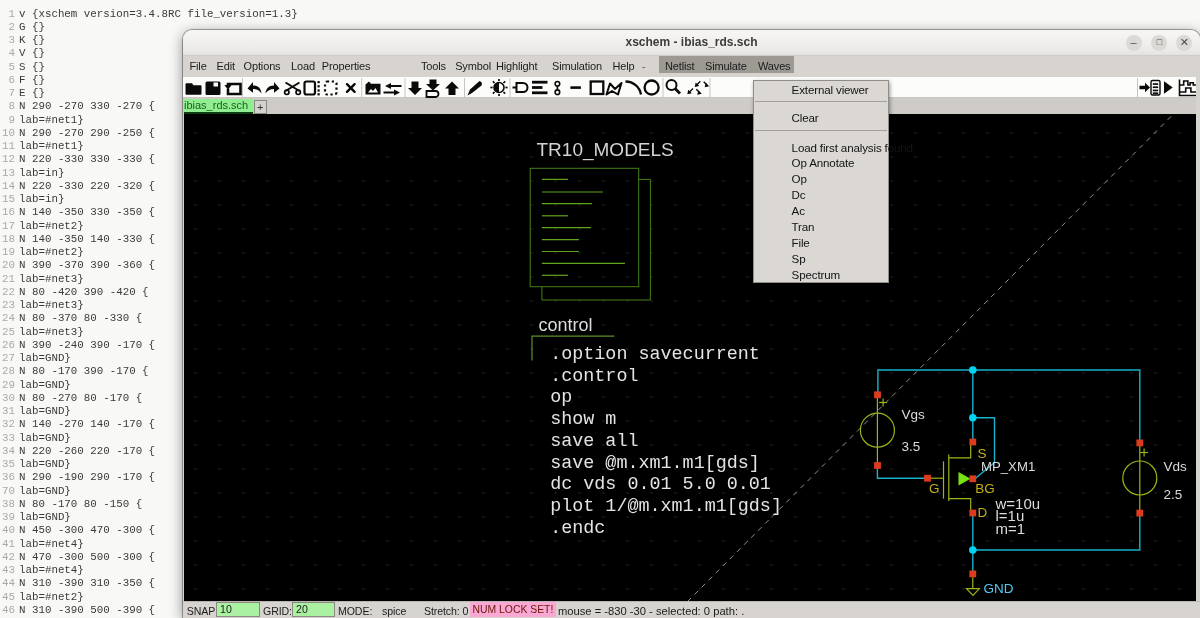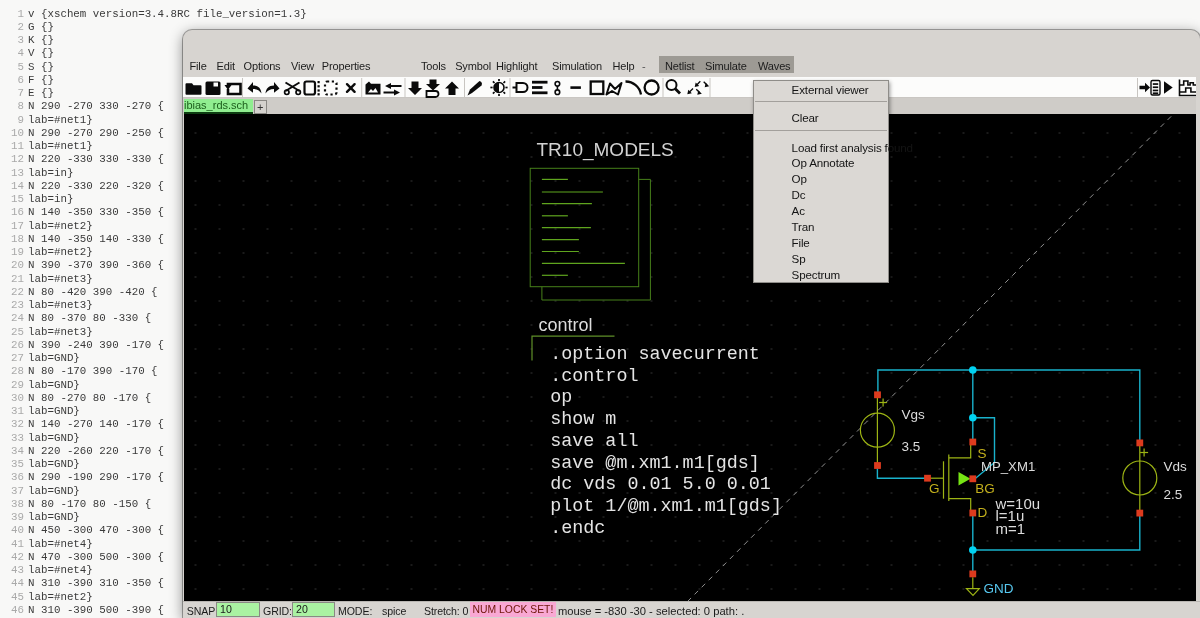--- a/index.html
+++ b/index.html
@@ -1,19 +1,19 @@
 <!DOCTYPE html>
 <html><head><meta charset="utf-8">
 <style>
 * { margin:0; padding:0; box-sizing:border-box; }
 html,body { width:1200px; height:618px; overflow:hidden; background:#f8f8f7;
   font-family:"Liberation Sans",sans-serif; }
 #editor { position:absolute; left:0; top:7.5px; width:1200px;
   font-family:"Liberation Mono",monospace; font-size:10.8px; color:#3a3a3a; }
-.el { height:13.25px; line-height:13.25px; white-space:pre;padding-left:9px; }
+.el { height:13.25px; line-height:13.25px; white-space:pre; }
 .ln { display:inline-block; width:15px; text-align:right; margin-right:4px; color:#a9a9a9; }
 #win { position:absolute; left:183px; top:30px; width:1017px; height:588px;
   border-radius:9px 9px 0 0; background:#d7d4d0;
   box-shadow:0 3px 14px rgba(0,0,0,0.45), 0 0 0 1px rgba(120,118,115,0.6); }
 #titlebar { position:absolute; left:0; top:0; width:100%; height:26px;
   border-radius:9px 9px 0 0;
   background:linear-gradient(#f7f6f5,#eceae8 80%,#e4e2df);
   border-bottom:1px solid #cfccc8; }
 #title { position:absolute; width:100%; text-align:center; top:5px; font-size:12px;
   font-weight:bold; color:#3c3c3c; }
@@ -75,37 +75,43 @@
 <div class="el"><span class="ln">27</span>lab=GND}</div>
 <div class="el"><span class="ln">28</span>N 80 -170 390 -170 {</div>
 <div class="el"><span class="ln">29</span>lab=GND}</div>
 <div class="el"><span class="ln">30</span>N 80 -270 80 -170 {</div>
 <div class="el"><span class="ln">31</span>lab=GND}</div>
 <div class="el"><span class="ln">32</span>N 140 -270 140 -170 {</div>
 <div class="el"><span class="ln">33</span>lab=GND}</div>
 <div class="el"><span class="ln">34</span>N 220 -260 220 -170 {</div>
 <div class="el"><span class="ln">35</span>lab=GND}</div>
 <div class="el"><span class="ln">36</span>N 290 -190 290 -170 {</div>
-<div class="el"><span class="ln">37</span>lab=GND}</div>
+<div class="el"><span class="ln">70</span>lab=GND}</div>
 <div class="el"><span class="ln">38</span>N 80 -170 80 -150 {</div>
 <div class="el"><span class="ln">39</span>lab=GND}</div>
 <div class="el"><span class="ln">40</span>N 450 -300 470 -300 {</div>
 <div class="el"><span class="ln">41</span>lab=#net4}</div>
 <div class="el"><span class="ln">42</span>N 470 -300 500 -300 {</div>
 <div class="el"><span class="ln">43</span>lab=#net4}</div>
 <div class="el"><span class="ln">44</span>N 310 -390 310 -350 {</div>
 <div class="el"><span class="ln">45</span>lab=#net2}</div>
 <div class="el"><span class="ln">46</span>N 310 -390 500 -390 {</div>
 </div>
 <div id="win">
+  <div id="titlebar">
+    <div id="title">xschem - ibias_rds.sch</div>
+    <div class="wbtn" style="left:942.5px">–</div>
+    <div class="wbtn" style="left:968.4px;font-size:9px">□</div>
+    <div class="wbtn" style="left:993.3px">✕</div>
+  </div>
   <div id="menubar">
       <span class="mi" style="left:6.5px">File</span>
       <span class="mi" style="left:33.5px">Edit</span>
       <span class="mi" style="left:60.6px">Options</span>
-      <span class="mi" style="left:108.1px">View</span>
+      <span class="mi" style="left:108.1px">Load</span>
       <span class="mi" style="left:138.8px">Properties</span>
       <span class="mi" style="left:237.9px">Tools</span>
       <span class="mi" style="left:272.2px">Symbol</span>
       <span class="mi" style="left:313px">Highlight</span>
       <span class="mi" style="left:369px">Simulation</span>
       <span class="mi" style="left:429.5px">Help</span>
       <span class="mi layers" style="left:196.6px">Layers</span>
       <span class="mi" style="left:459px;color:#555">-</span>
       <div class="mdark">
         <span class="mi" style="left:6px">Netlist</span>

